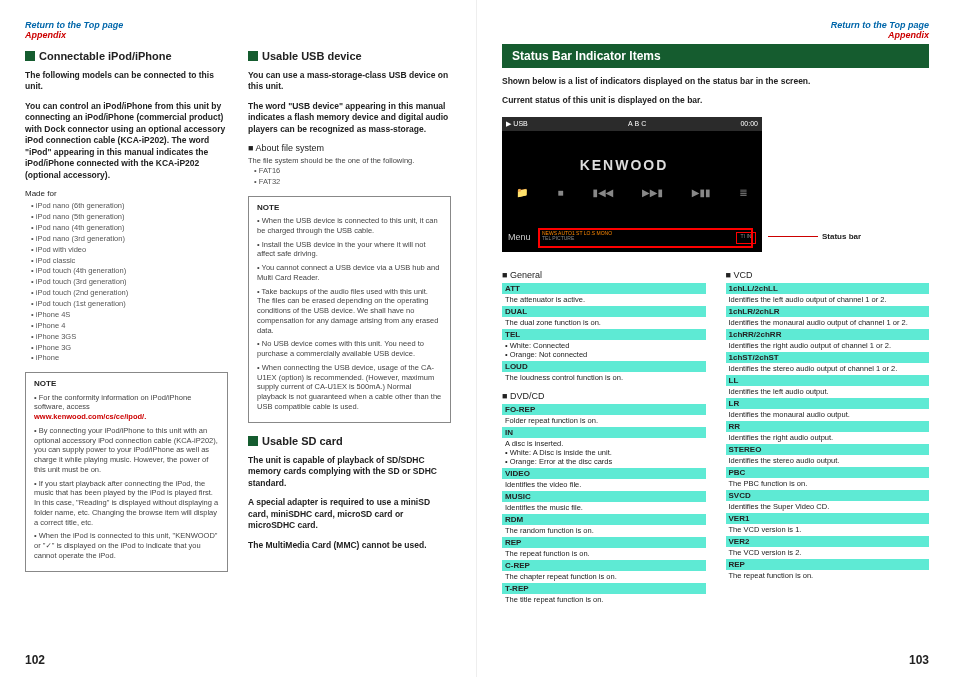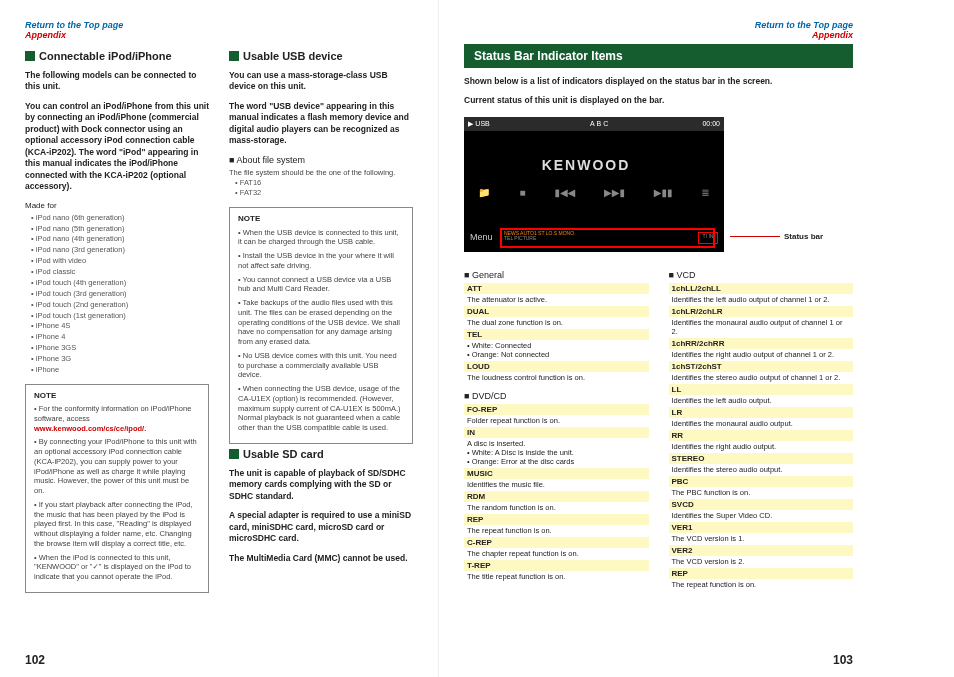--- a/index.html
+++ b/index.html
@@ -6,21 +6,21 @@
   body {
     font-family: Arial, Helvetica, sans-serif;
     font-size: 9px;
     color: #222;
     background: #fff;
     width: 954px;
     height: 677px;
     display: flex;
   }
   .page {
-    width: 439px;
+    width: 477px;
     padding: 20px 25px 15px 25px;
     position: relative;
   }
   .page-left { border-right: 0.5px solid #eee; }
   .top-link {
     font-size: 9px;
     font-weight: bold;
     font-style: italic;
   }
   .top-link .return { color: #0066aa; }
@@ -136,21 +136,21 @@
   }
   .callout:before {
     content: "";
     display: inline-block;
     width: 50px;
     border-top: 1px solid #c00;
     margin-right: 4px;
   }
   .screenshot-wrap { position: relative; }
   .def-row { margin-bottom: 1px; }
-  .def-term { background: #fef9c3; font-weight: bold; font-size: 8px; padding: 1px 3px; }
+  .def-term { background: #5eead4; font-weight: bold; font-size: 8px; padding: 1px 3px; }
   .def-desc { font-size: 7.5px; padding: 1px 3px; line-height: 1.2; }
   .def-desc .sub { display:block; }
   .page-num {
     position: absolute;
     bottom: 10px;
     font-size: 12px;
     font-weight: bold;
   }
   .page-num.left { left: 25px; }
   .page-num.right { right: 25px; }
@@ -222,21 +222,21 @@
         <div id="usb-notes">
             <div class="nitem">When the USB device is connected to this unit, it can be charged through the USB cable.</div>
             <div class="nitem">Install the USB device in the your where it will not affect safe driving.</div>
             <div class="nitem">You cannot connect a USB device via a USB hub and Multi Card Reader.</div>
             <div class="nitem">Take backups of the audio files used with this unit. The files can be erased depending on the operating conditions of the USB device. We shall have no compensation for any damage arising from any erased data.</div>
             <div class="nitem">No USB device comes with this unit. You need to purchase a commercially available USB device.</div>
             <div class="nitem">When connecting the USB device, usage of the CA-U1EX (option) is recommended. (However, maximum supply current of CA-U1EX is 500mA.) Normal playback is not guaranteed when a cable other than the USB compatible cable is used.</div>
           </div>
       </div>
 
-      <div class="section-head" style="margin-top:4px">
+      <div class="section-head" style="margin-top:12px">
         <span class="green-square"></span>
         <span>Usable SD card</span>
       </div>
       <div class="bold-para">The unit is capable of playback of SD/SDHC memory cards complying with the SD or SDHC standard.</div>
       <div class="bold-para">A special adapter is required to use a miniSD card, miniSDHC card, microSD card or microSDHC card.</div>
       <div class="bold-para">The MultiMedia Card (MMC) cannot be used.</div>
     </div>
   </div>
 
   <div class="page-num left">102</div>
@@ -320,20 +320,26 @@
           </div>
           <div class="def-row">
             <div class="def-term">IN</div>
             <div class="def-desc">
               <span class="sub">A disc is inserted.</span>
               <span class="sub">• White: A Disc is inside the unit.</span>
               <span class="sub">• Orange: Error at the disc cards</span>
             </div>
           </div>
           <div class="def-row">
+            <div class="def-term">VIDEO</div>
+            <div class="def-desc">
+              <span class="sub">Identifies the video file.</span>
+            </div>
+          </div>
+          <div class="def-row">
             <div class="def-term">MUSIC</div>
             <div class="def-desc">
               <span class="sub">Identifies the music file.</span>
             </div>
           </div>
           <div class="def-row">
             <div class="def-term">RDM</div>
             <div class="def-desc">
               <span class="sub">The random function is on.</span>
             </div>

